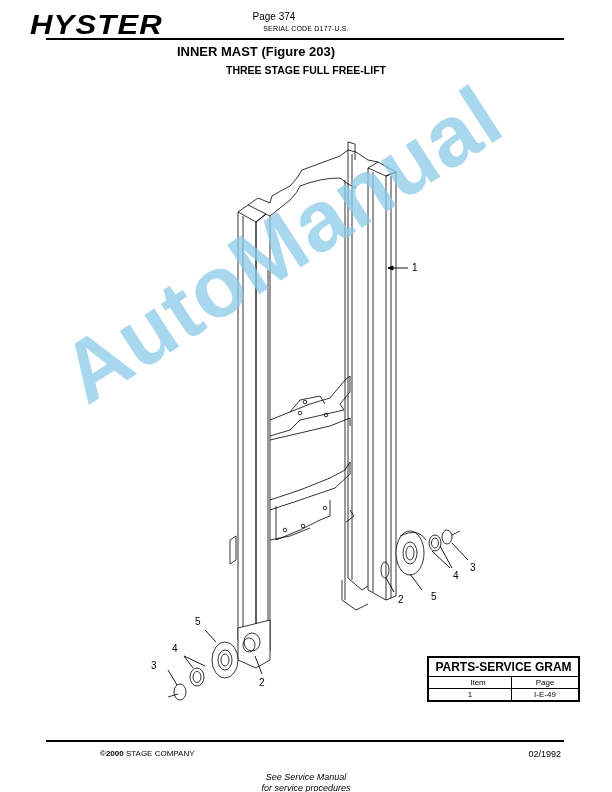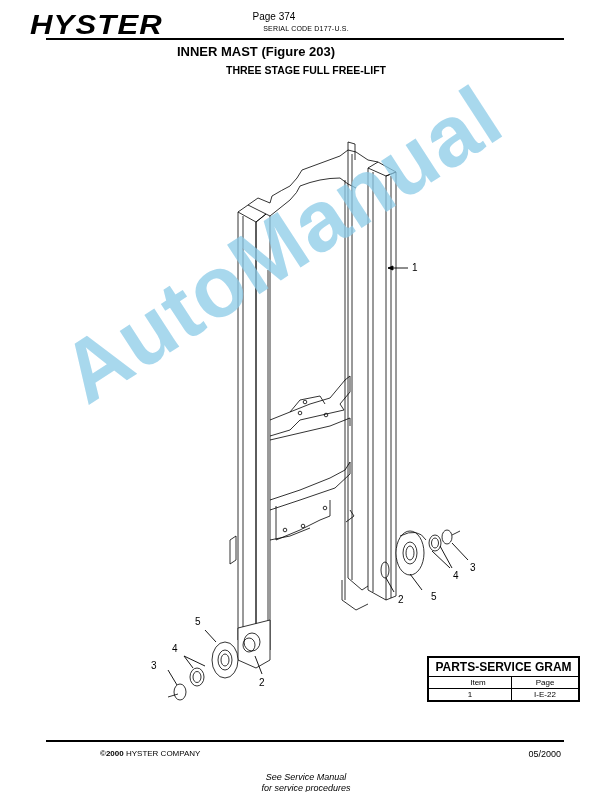--- a/index.html
+++ b/index.html
@@ -146,24 +146,24 @@
   <tbody>
       <tr>
     <th class="hdr" colspan="2">PARTS-SERVICE GRAM</th>
   </tr>
   <tr>
     <td class="c1">Item</td>
     <td class="c2">Page</td>
   </tr>
   <tr>
     <td>1</td>
-    <td>I-E-22</td>
+    <td>I-E-49</td>
   </tr>
 </tbody>
   </table>
 
 <div class="abs rule-bot"></div>
-<div class="abs foot-left"><b>©2000</b><span> HYSTER COMPANY</span></div>
+<div class="abs foot-left"><b>©2000</b><span> STAGE COMPANY</span></div>
 <div class="abs foot-center">
   <div>See Service Manual</div>
   <div>for service procedures</div>
 </div>
-<div class="abs foot-right">05/2000</div>
+<div class="abs foot-right">02/1992</div>
 
 </body></html>

